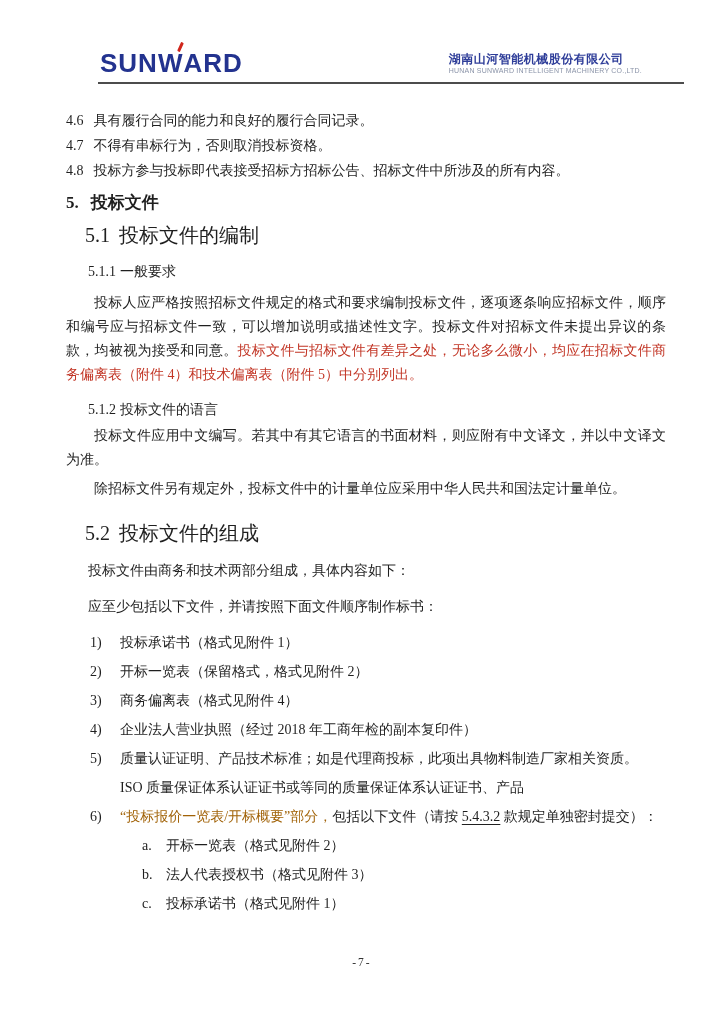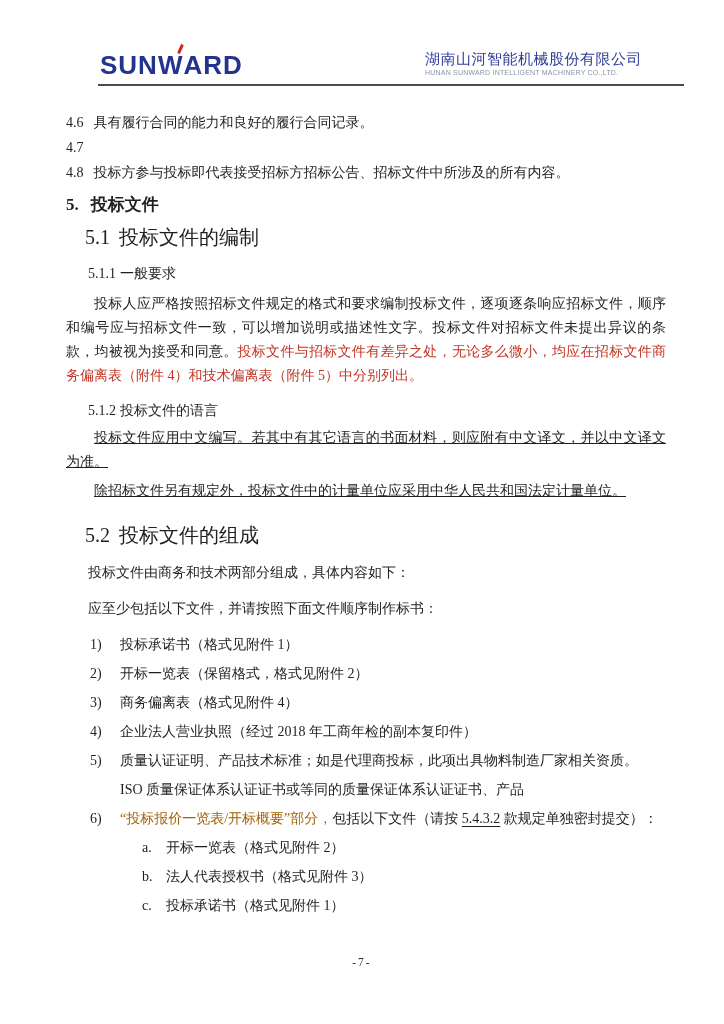--- a/index.html
+++ b/index.html
@@ -25,36 +25,36 @@
     position:relative;
   }
   .logo .w-wrap{position:relative;display:inline-block;}
   .logo .accent{
     position:absolute;top:-8px;right:1px;
     width:3px;height:10px;background:#d0261c;
     transform:rotate(24deg);border-radius:1px;
   }
   .company{padding-right:42px;padding-bottom:1px;text-align:left;
     font-family:"Liberation Sans","DejaVu Sans",sans-serif;}
-  .company-cn{color:#2e3d99;font-size:15px;font-weight:normal;letter-spacing:0.5px;line-height:1.2;}
+  .company-cn{color:#2e3d99;font-size:12px;font-weight:bold;letter-spacing:0.5px;line-height:1.2;}
   .company-en{color:#8a93a8;font-size:7px;letter-spacing:0.2px;margin-top:1px;line-height:1.1;}
   
   .content{margin:0 58px 0 66px;font-size:14px;}
   .sec4{margin-top:24px;}
   .row{display:flex;line-height:25px;}
   .row .n{flex-shrink:0;margin-right:10px;}
   .h-main{display:flex;font-size:17px;font-weight:bold;margin:9px 0 0 0;line-height:1.35;}
   .h-main .n{margin-right:12px;}
   .h-sub{display:flex;font-size:20px;font-weight:normal;margin:7px 0 0 19px;line-height:1.35;}
   .h-sub.second{margin-top:19px;}
   .h-sub .n{margin-right:9px;}
   .h-s3{display:flex;font-size:14px;margin:13px 0 0 22px;line-height:1.4;}
   .h-s3 .n{margin-right:4px;}
   .para{margin:9px 0 0 0;text-indent:2em;text-align:justify;line-height:24px;}
-  .para.tight{margin-top:5px;text-decoration:underline;}
+  .para.tight{margin-top:5px;}
   .plain{margin:12px 0 0 22px;line-height:24px;}
   .red{color:#c23525;}
   .redbold{color:#a16207;font-weight:normal;}
   .uline{text-decoration:underline;text-underline-offset:3px;}
   .olist{margin:9px 0 0 24px;}
   .li{display:flex;line-height:29px;}
   .li .n{width:30px;flex-shrink:0;}
   .li .b{flex:1;}
   .li .b .cont{display:block;}
   .sublist{margin-left:52px;}
@@ -82,20 +82,21 @@
 
   <div class="content">
 
     <div class="sec4">
       <div class="row">
         <span class="n">4.6</span>
         <span>具有履行合同的能力和良好的履行合同记录。</span>
       </div>
       <div class="row">
         <span class="n">4.7</span>
+        <span>不得有串标行为，否则取消投标资格。</span>
       </div>
       <div class="row">
         <span class="n">4.8</span>
         <span>投标方参与投标即代表接受招标方招标公告、招标文件中所涉及的所有内容。</span>
       </div>
     </div>
 
     <div class="h-main">
       <span class="n">5.</span>
       <span>投标文件</span>

